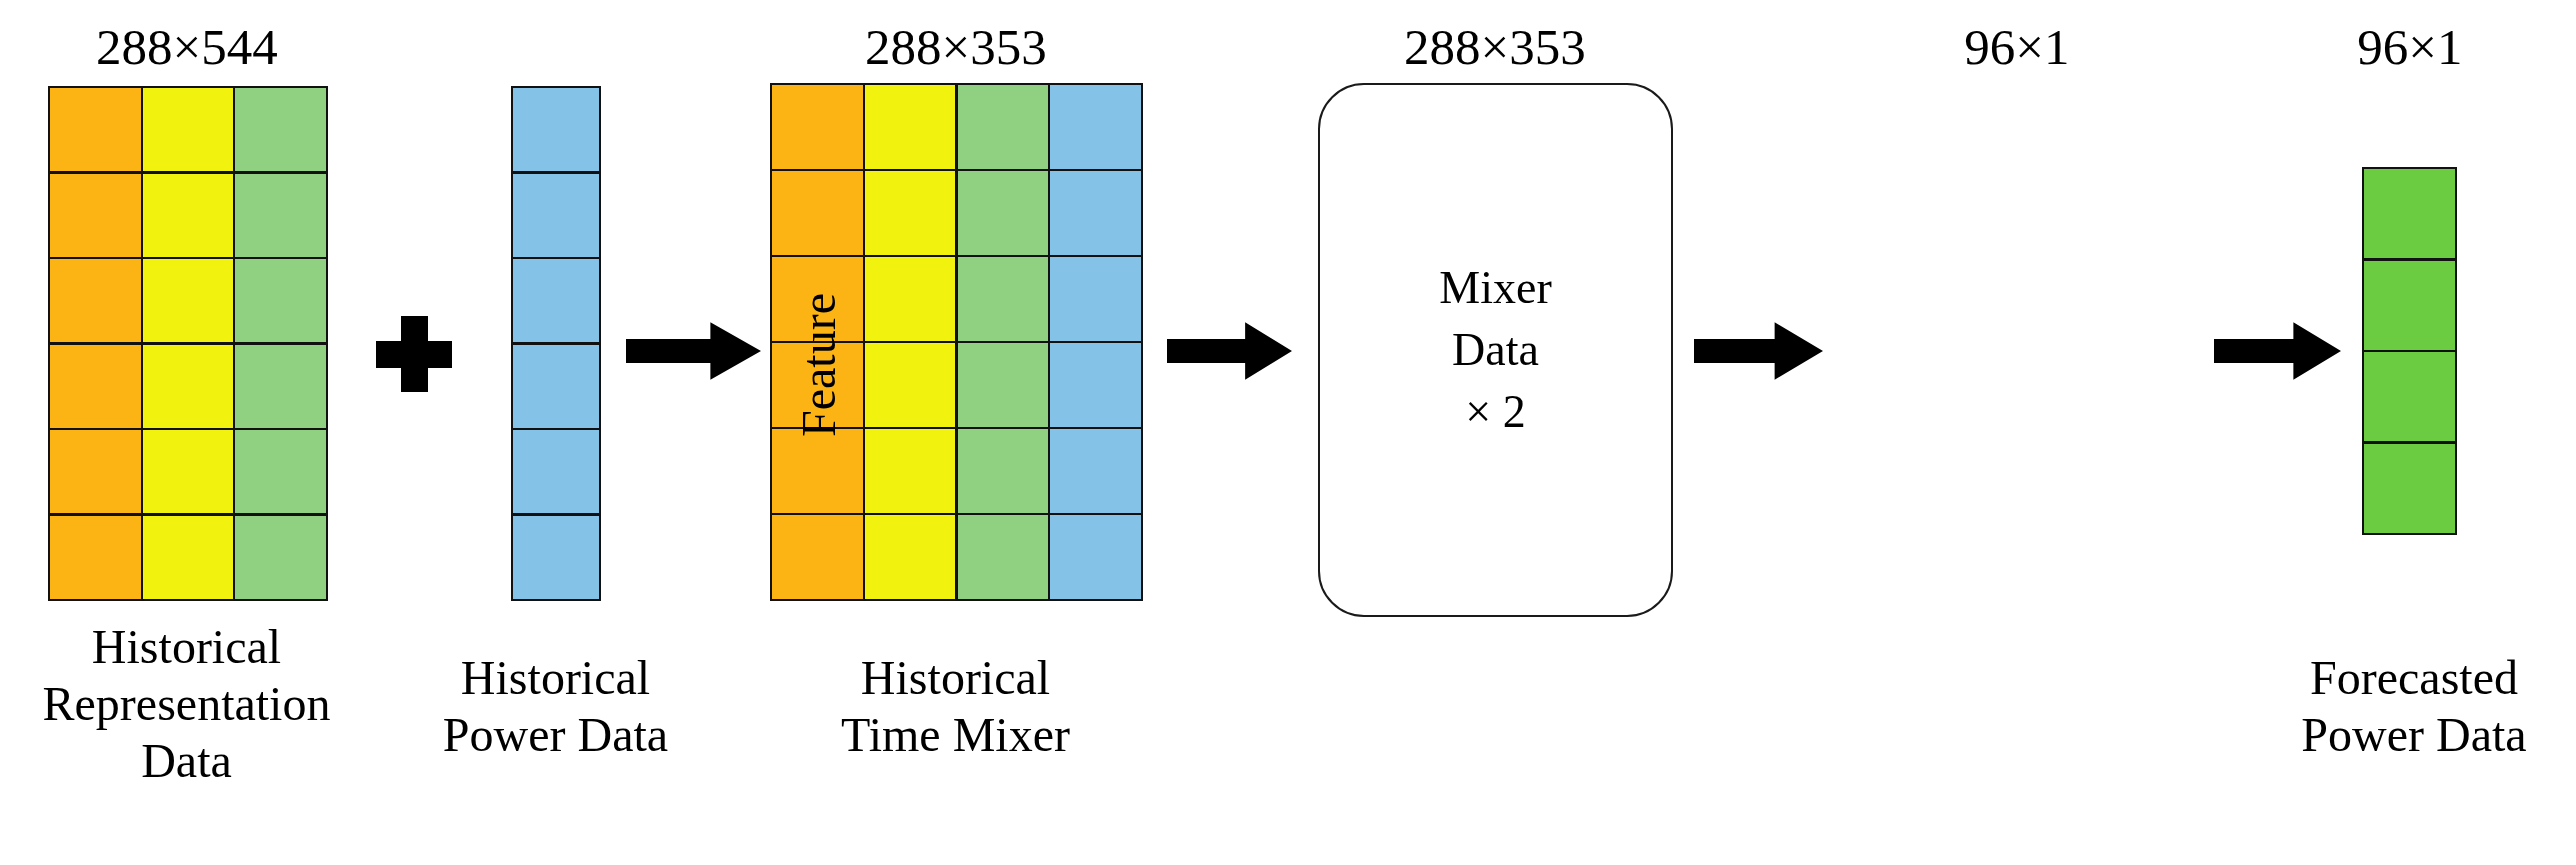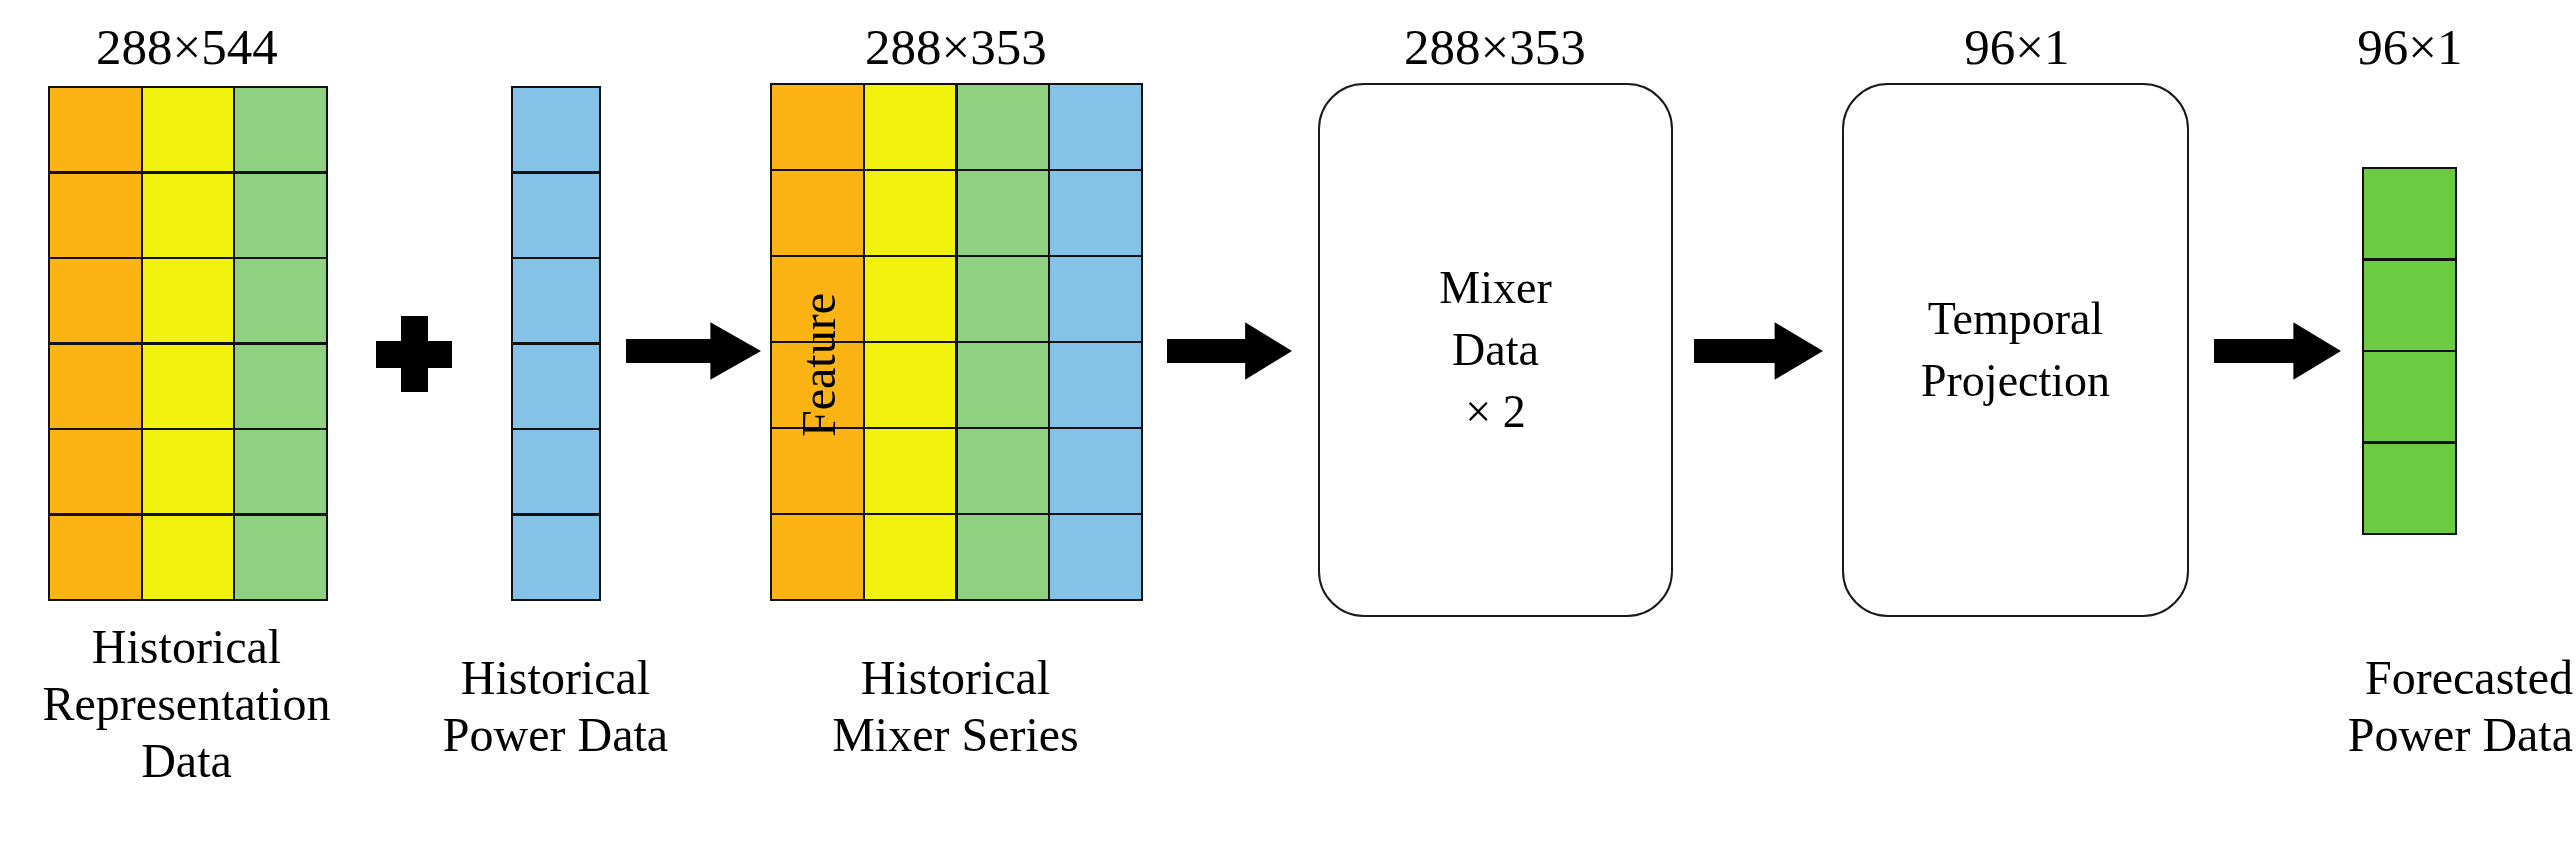--- a/index.html
+++ b/index.html
@@ -63,21 +63,21 @@
   .mixer{left:1318px;width:355px;}
   .temporal{left:1842px;width:347px;}
   
   .caption{
     position:absolute;text-align:center;
     font-size:48px;line-height:57px;white-space:nowrap;
   }
   .c1{left:8px;width:357px;top:618px;}
   .c2{left:377px;width:357px;top:649px;}
   .c3{left:777px;width:357px;top:649px;}
-  .c4{left:2255px;width:318px;top:649px;text-align:right;}
+  .c4{left:2255px;width:318px;top:649px;}
 </style>
 </head>
 <body>
 
 <div class="canvas">
 
   <div class="dim t1">288×544</div>
   <div class="dim t3">288×353</div>
   <div class="dim t4">288×353</div>
   <div class="dim t5">96×1</div>
@@ -157,24 +157,20 @@
   <div class="box mixer">
     <div>Mixer</div>
     <div>Data</div>
     <div>× 2</div>
   </div>
 
   <svg class="arrow a3" viewBox="0 0 160 88" preserveAspectRatio="none">
     <path d="M0 29 H100 V8 L160 44 L100 80 V59 H0 Z" fill="#000"></path>
   </svg>
 
-  <div class="box temporal">
-    <div>Temporal</div>
-    <div>Projection</div>
-  </div>
 
   <svg class="arrow a4" viewBox="0 0 160 88" preserveAspectRatio="none">
     <path d="M0 29 H100 V8 L160 44 L100 80 V59 H0 Z" fill="#000"></path>
   </svg>
 
   <div class="matrix m4" style="grid-template-columns: repeat(1, 1fr); grid-template-rows: repeat(4, 1fr);">
       <div class="cell" style="background: rgb(108, 204, 65);"></div>
       <div class="cell" style="background: rgb(108, 204, 65);"></div>
       <div class="cell" style="background: rgb(108, 204, 65);"></div>
       <div class="cell" style="background: rgb(108, 204, 65);"></div>
@@ -184,21 +180,21 @@
     <div>Historical</div>
     <div>Representation</div>
     <div>Data</div>
   </div>
   <div class="caption c2">
     <div>Historical</div>
     <div>Power Data</div>
   </div>
   <div class="caption c3">
     <div>Historical</div>
-    <div>Mixer Series</div>
+    <div>Time Mixer</div>
   </div>
   <div class="caption c4">
     <div>Forecasted</div>
     <div>Power Data</div>
   </div>
 
 </div>
 
 
 </body></html>

